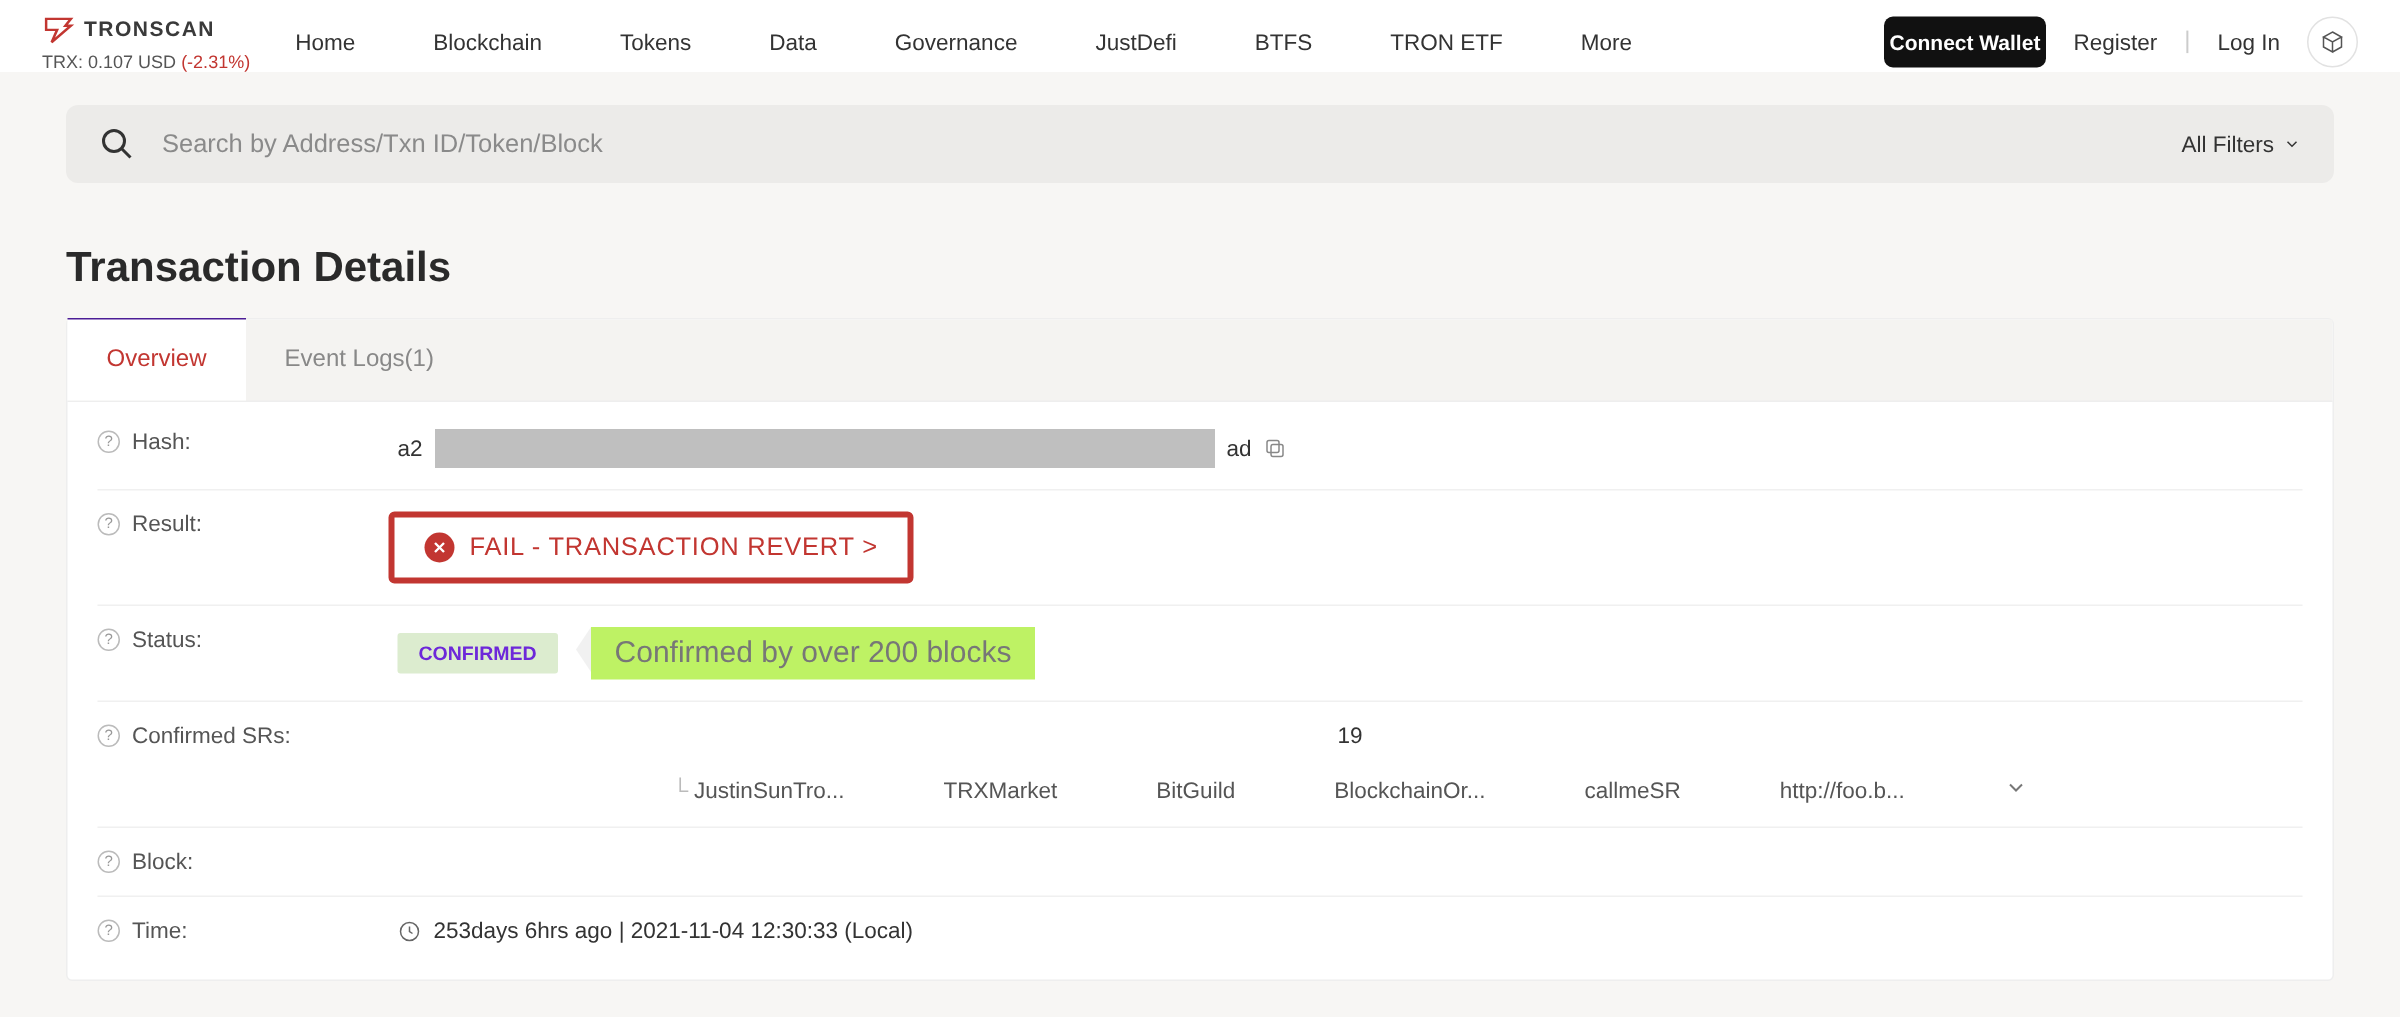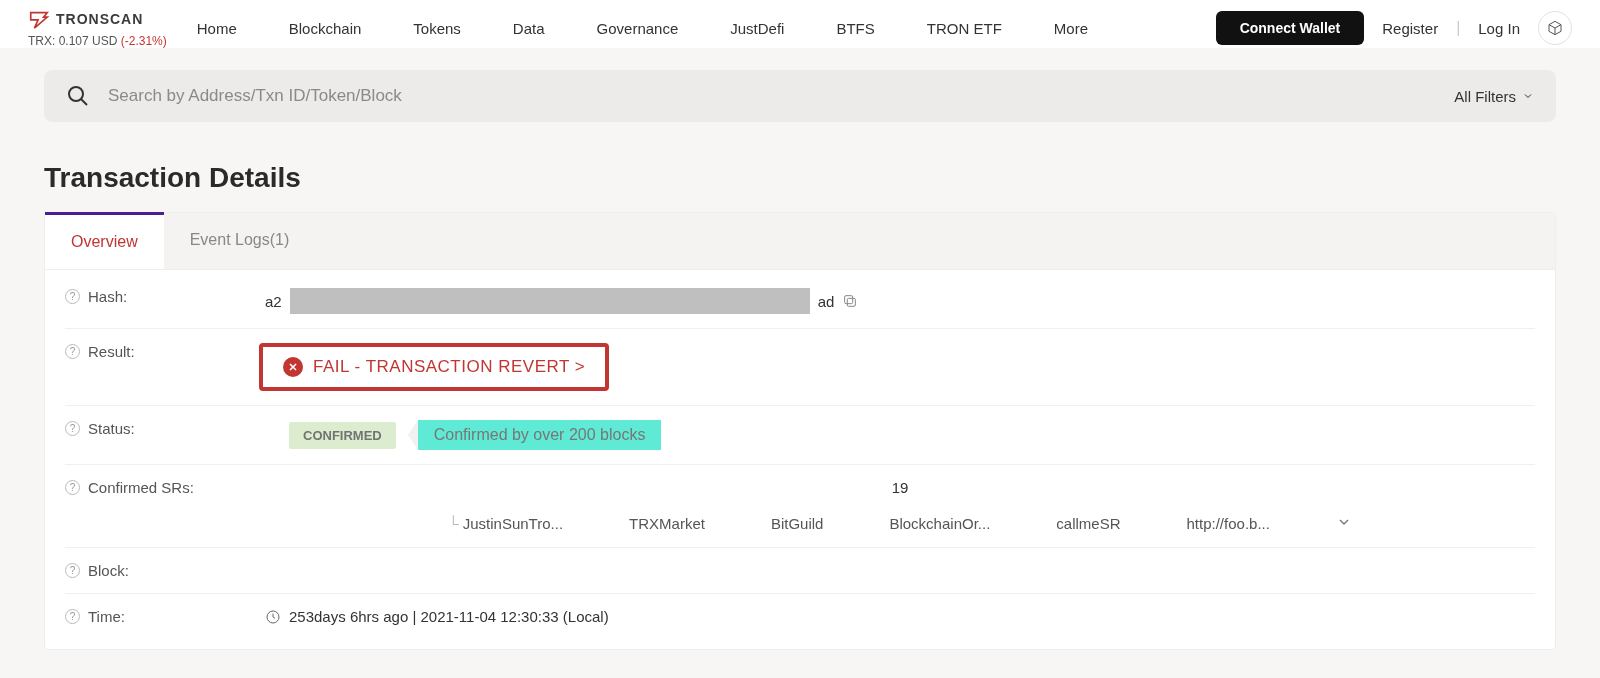--- a/index.html
+++ b/index.html
@@ -32,21 +32,21 @@
     font-size: 15px;
     color: #333;
     flex: 1;
   }
   .nav-item { cursor: pointer; padding: 6px 0; }
   .right-actions { display: flex; align-items: center; gap: 18px; }
   .btn-connect {
     background: #111;
     color: #fff;
     border: none;
-    padding: 9px 24px;
+    padding: 9px 4px;
     border-radius: 6px;
     font-size: 14px;
     font-weight: 600;
     cursor: pointer;
   }
   .auth-link { font-size: 15px; color: #333; cursor: pointer; }
   .auth-sep { color: #ccc; }
   .cube-btn {
     width: 34px; height: 34px;
     border: 1px solid #e2e2e2;
@@ -101,21 +101,21 @@
   }
   .tab {
     padding: 18px 26px;
     font-size: 16px;
     color: #888;
     cursor: pointer;
   }
   .tab.active {
     background: #fff;
     color: #c23631;
-    border-top: 3px solid #4c1d95;
+    border-top: 1px solid #4c1d95;
     margin-top: -1px;
   }
   .detail-body { padding: 4px 20px 10px 20px; }
   .detail-row {
     display: flex;
     align-items: flex-start;
     padding: 14px 0;
     border-bottom: 1px solid #f0f0f0;
     font-size: 15px;
   }
@@ -157,32 +157,31 @@
   }
   .fail-circle {
     width: 20px; height: 20px;
     background: #c23631;
     border-radius: 50%;
     display: flex; align-items:center; justify-content:center;
   }
   .fail-circle svg { width:10px; height:10px; }
   .badge-confirmed {
     background: #dceccf;
-    color: #737373;
+    color: #6d28d9;
     padding: 6px 14px;
     font-size: 13px;
     font-weight: 600;
     border-radius: 2px;
-    margin-left: 24px;
   }
   .badge-note {
-    background: #5eead4;
+    background: #bef264;
     color: #777;
     padding: 6px 16px;
-    font-size: 16px;
+    font-size: 20px;
     position: relative;
     margin-left: 14px;
   }
   .badge-note::before {
     content:"";
     position:absolute;
     left:-10px; top:0;
     border-top: 15px solid transparent;
     border-bottom: 15px solid transparent;
     border-right: 10px solid #f1f1f1;

